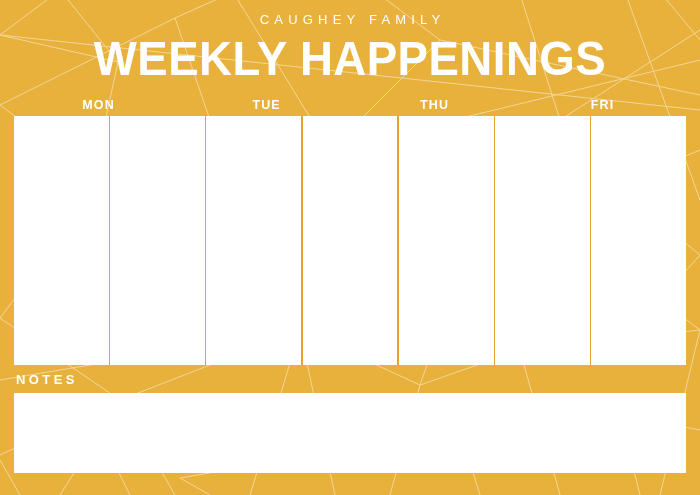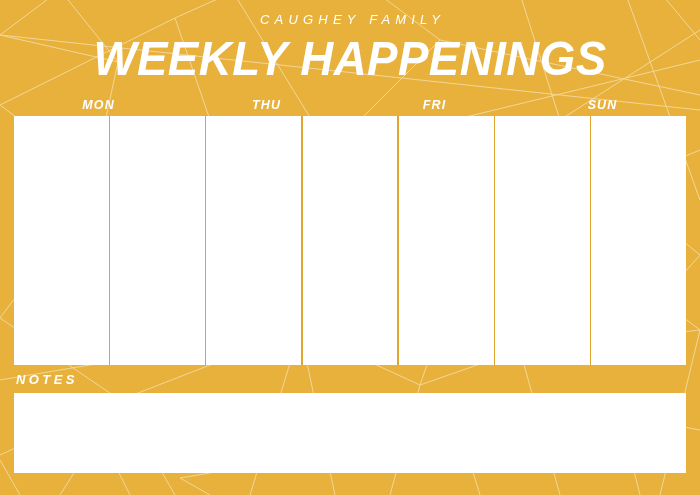--- a/index.html
+++ b/index.html
@@ -20,21 +20,20 @@
     left: 0; top: 0;
     width: 700px;
     height: 495px;
     pointer-events: none;
   }
   .content {
     position: absolute;
     left: 0; top: 0;
     width: 572px;
     height: 495px;
-    font-style: italic;
   }
 
   
   #header {
     position: absolute;
     left: 0;
     top: 12px;
     width: 700px;
     text-align: center;
   }
@@ -188,23 +187,23 @@
 
   <div class="content">
 
     <div id="header">
       <div id="subtitle">CAUGHEY FAMILY</div>
       <div id="title">WEEKLY HAPPENINGS</div>
     </div>
 
     <div id="day-header-row">
       <div class="day-header">MON</div>
+      <div class="day-header">TUE</div>
       <div class="day-header">THU</div>
       <div class="day-header">FRI</div>
-      <div class="day-header">SUN</div>
     </div>
 
     <div id="day-grid">
       <div class="day-cell"></div>
       <div class="day-divider"></div>
       <div class="day-cell"></div>
       <div class="day-divider"></div>
       <div class="day-cell"></div>
       <div class="day-divider"></div>
       <div class="day-cell"></div>

